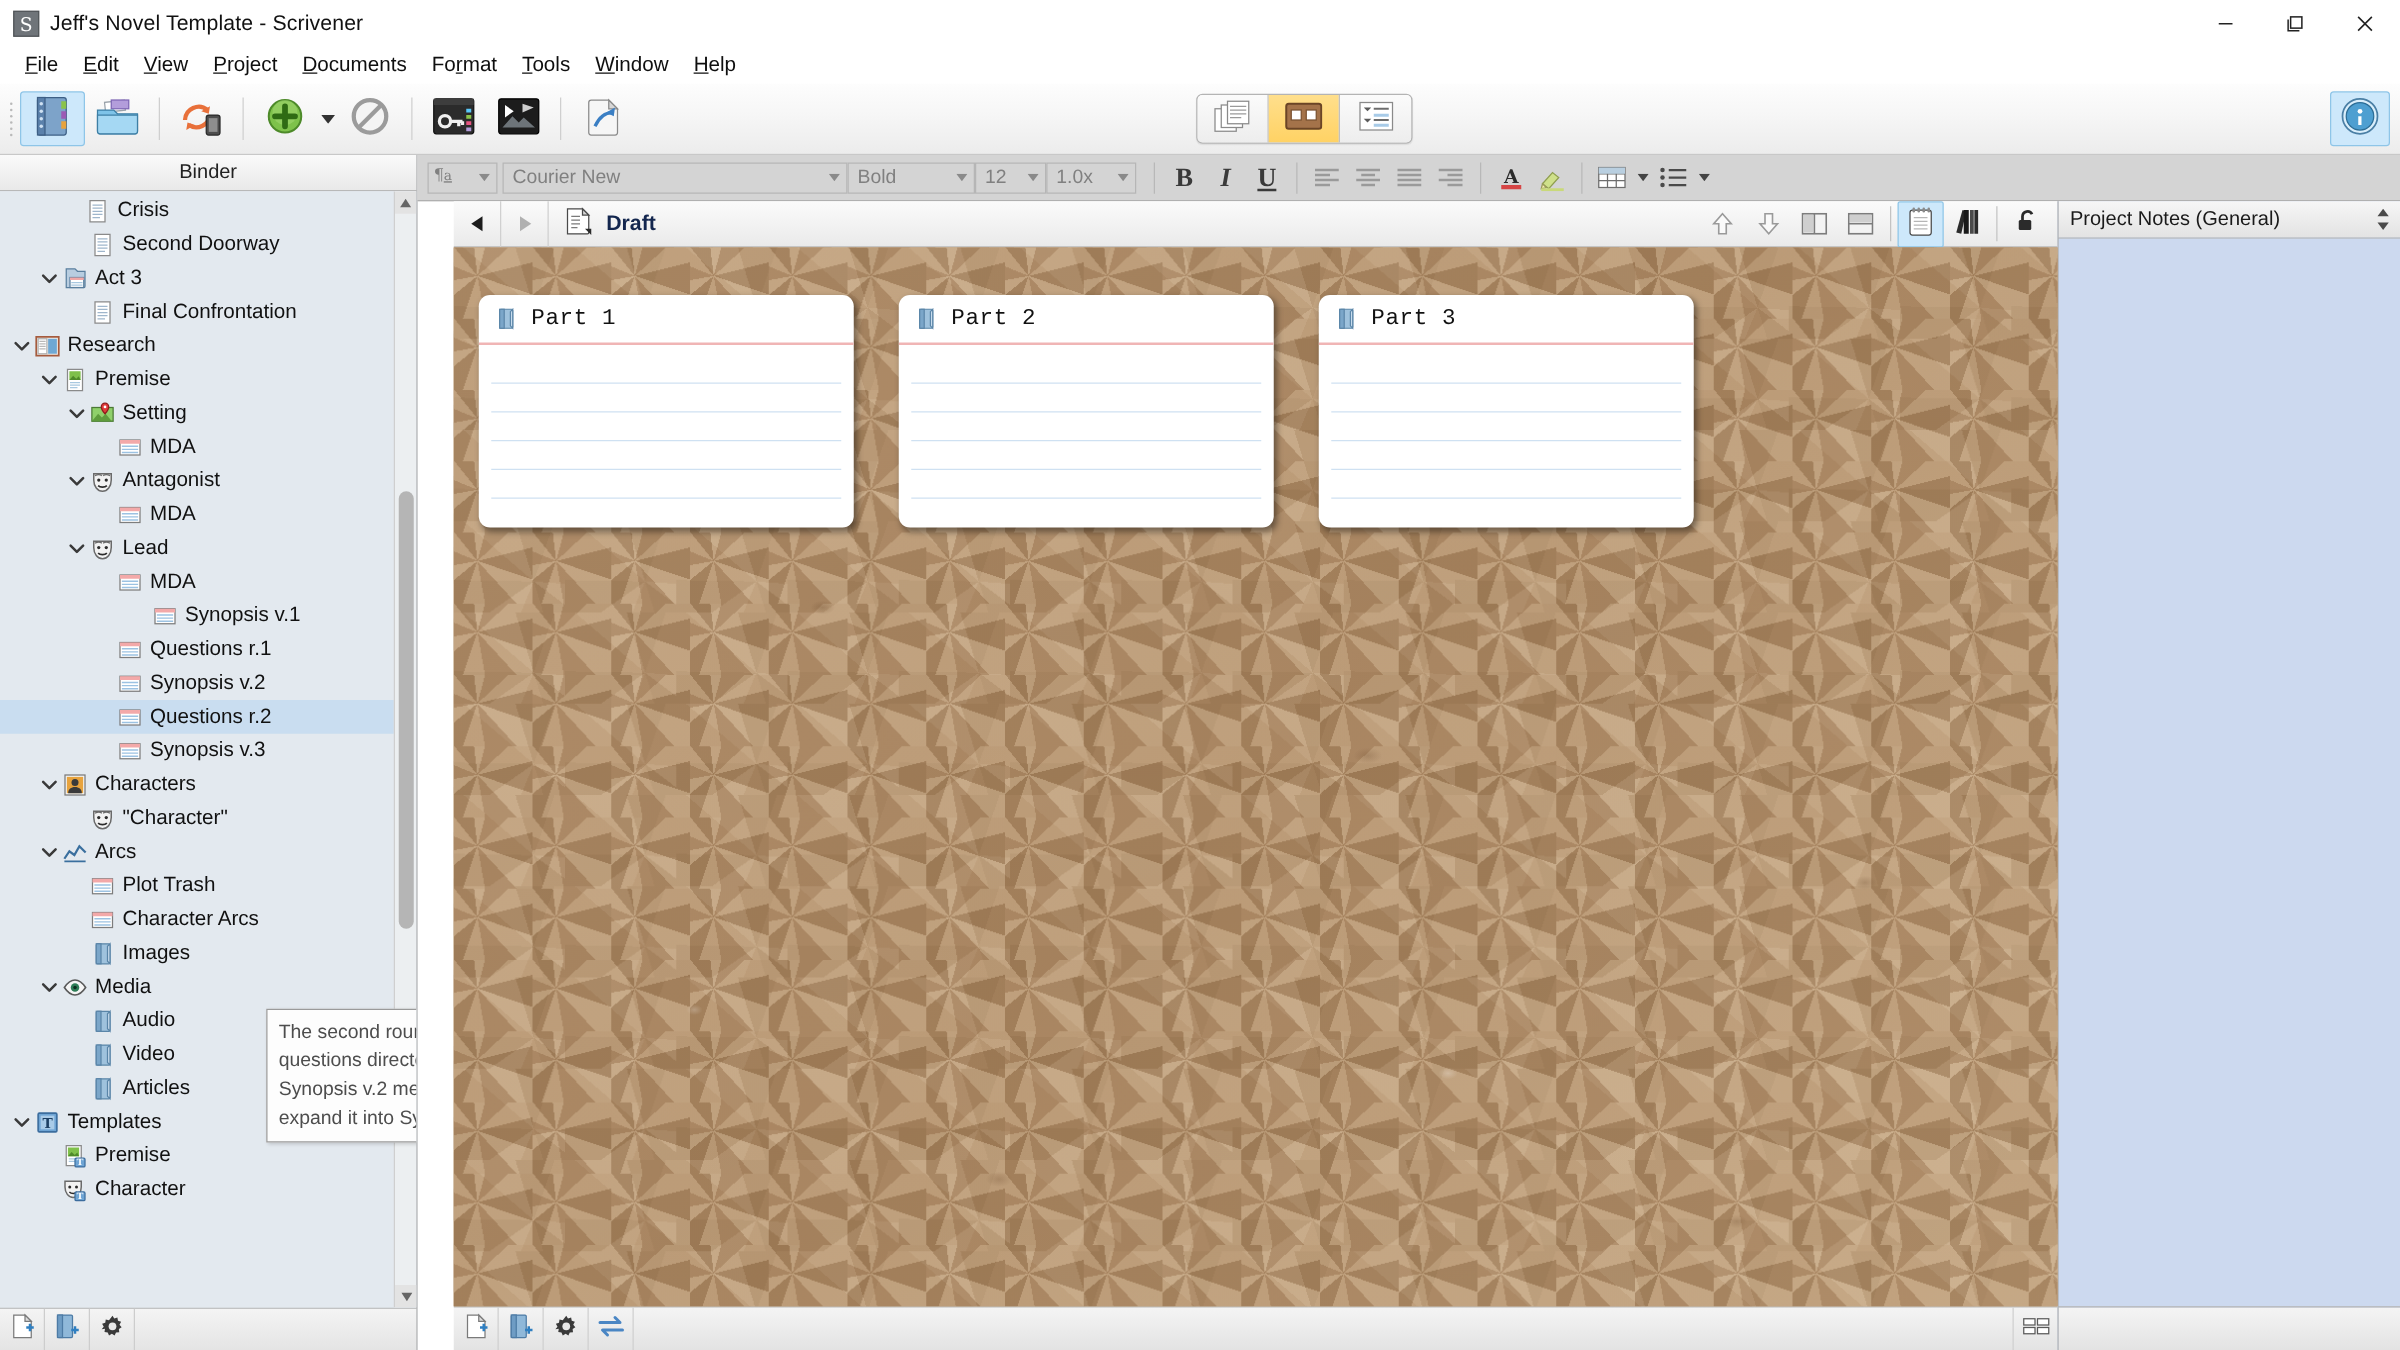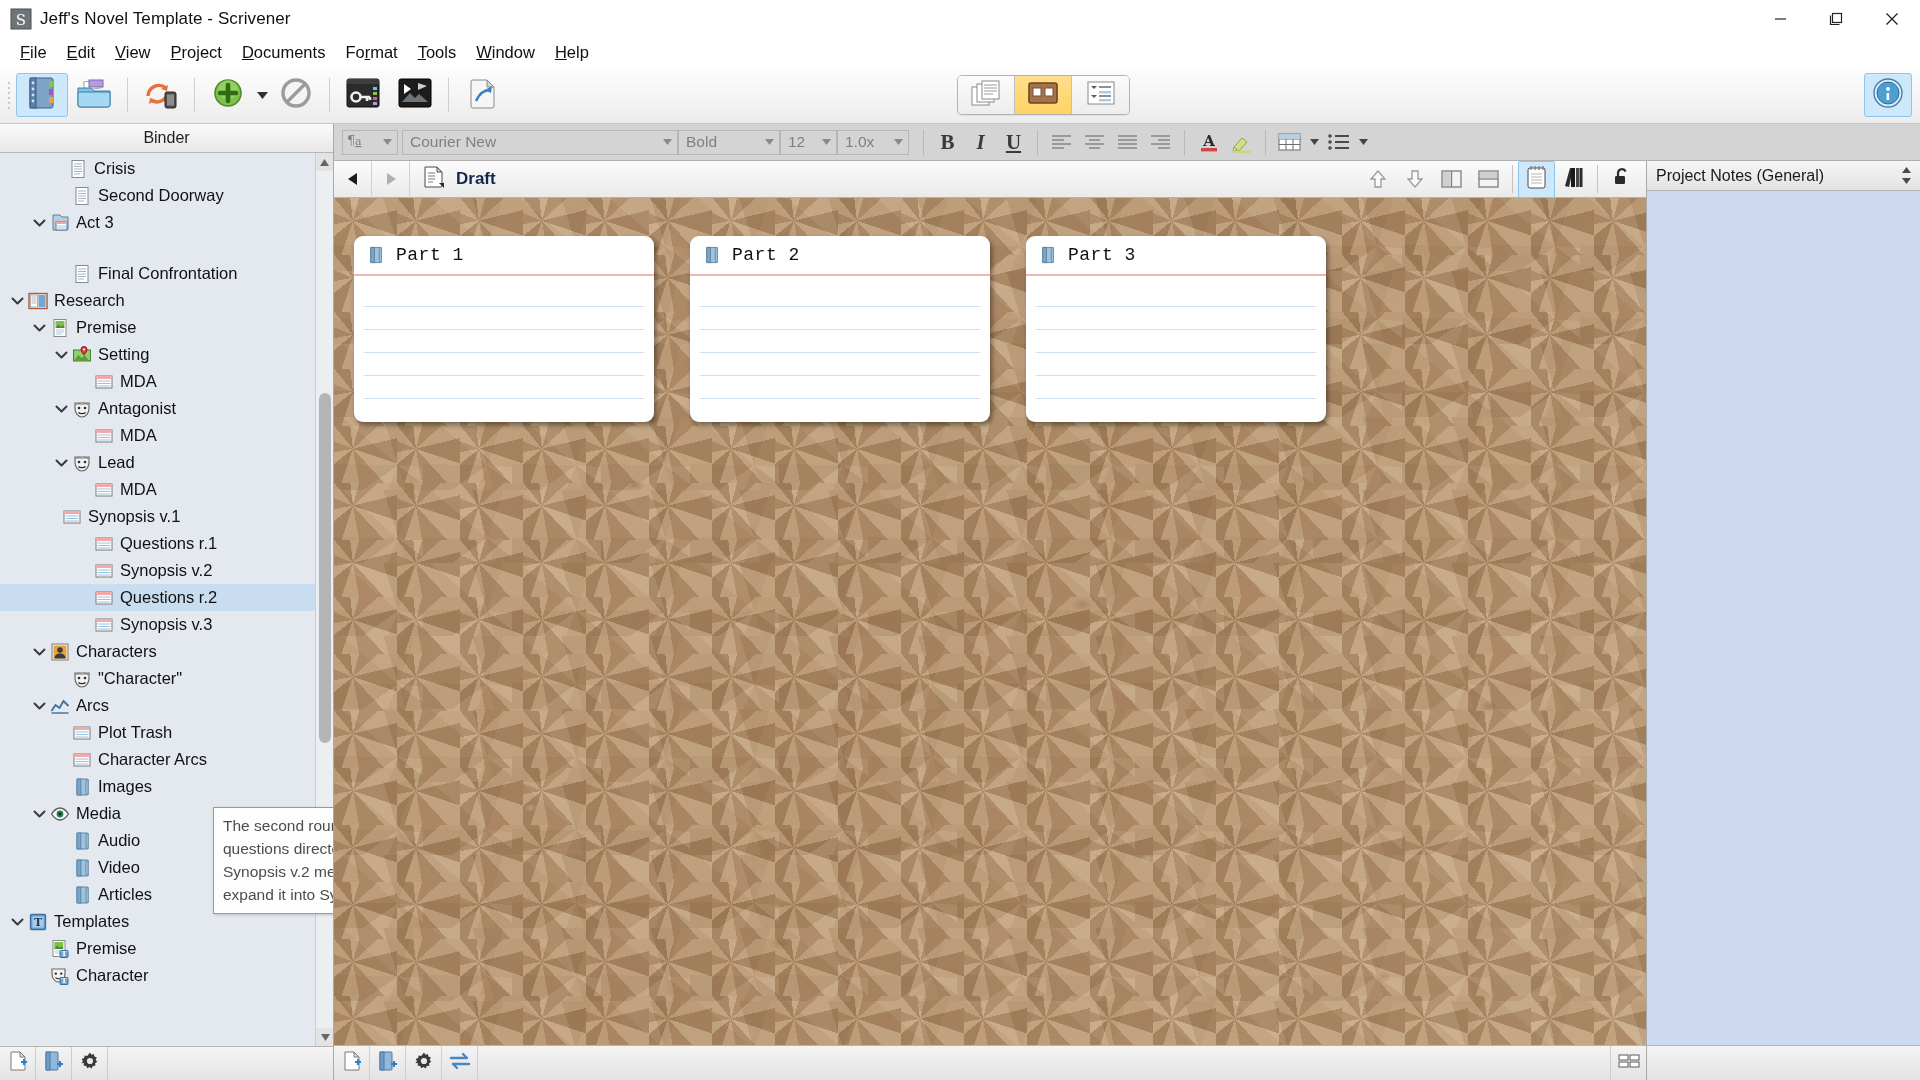--- a/index.html
+++ b/index.html
@@ -75,21 +75,21 @@
 
   
   .editor { flex:1; display:flex; flex-direction:column; min-width:0; }
   .fmtbar { height:37px; flex:0 0 37px; display:flex; align-items:center; background:#d4d4d4; border-bottom:1px solid #b0b0b0; padding-left:8px; }
   .combo { height:25px; background:#d4d4d4; border:1px solid #b6b6b6; display:flex; align-items:center; font-size:15.5px; color:#808080; padding-left:7px; }
   .combo .cv { flex:1; }
   .combo .cc { width:20px; display:flex; align-items:center; justify-content:center; }
   .fmt-sep { width:1px; height:25px; background:#b8b8b8; margin:0 7px; }
   .fbtn2 { width:33px; height:28px; display:flex; align-items:center; justify-content:center; }
 
-  .ed-main { flex:1; display:flex; min-height:0; }
+  .ed-main { flex:1; display:flex; min-height:0;padding-left:29px; }
   .ed-pane { flex:1; display:flex; flex-direction:column; min-width:0; }
   .ed-nav { height:37px; flex:0 0 37px; display:flex; align-items:center;
     background:linear-gradient(to bottom,#fbfbfb,#eaeaea); border-bottom:1px solid #b4b4b4; }
   .navbtn { width:38px; height:37px; display:flex; align-items:center; justify-content:center; border-right:1px solid #d0d0d0; }
   .ed-title { display:flex; align-items:center; padding-left:12px; font-size:17px; font-weight:bold; color:#13264e; }
   .ed-right { margin-left:auto; display:flex; align-items:center; height:37px; }
   .ibtn { width:37px; height:37px; display:flex; align-items:center; justify-content:center; }
   .ibtn.act { background:#cde8fb; border:1px solid #8ec5e8; border-radius:2px; }
   .vsep { width:1px; height:28px; background:#c3c3c3; margin:0 5px; }
 
@@ -393,21 +393,21 @@
                   <path d="M3 2h7l2 2h6v12a1 1 0 0 1-1 1H3z" fill="#b8cde0" stroke="#5a7f9e"></path>
                   <rect x="6" y="9" width="11" height="8" fill="#fff" stroke="#5a7f9e"></rect>
                   <rect x="6" y="9" width="11" height="2" fill="#f0a8a8"></rect>
                   <g stroke="#a8c8e0">
                     <path d="M7 13h9M7 15h9"></path>
                   </g>
                 </svg>
               </span>
               <span>Act 3</span>
             </div>
-            <div class="row" style="padding-left: 50px; margin-top: 24px;">
+            <div class="row" style="padding-left: 50px;">
               <span class="tw"></span>
               <span class="ic">
                 <svg width="20" height="20" viewBox="0 0 20 20">
                   <rect x="4" y="1.5" width="12" height="17" fill="#fff" stroke="#8a8a8a"></rect>
                   <g stroke="#9fb6cc" stroke-width="1">
                     <path d="M6 5h8M6 7.5h8M6 10h8M6 12.5h8M6 15h6"></path>
                   </g>
                 </svg>
               </span>
               <span>Final Confrontation</span>
@@ -530,21 +530,21 @@
                 <svg width="20" height="20" viewBox="0 0 20 20">
                   <rect x="2" y="4" width="16" height="12" fill="#fff" stroke="#7d7d7d"></rect>
                   <rect x="2" y="4" width="16" height="3" fill="#f3a9a9"></rect>
                   <g stroke="#9cc2e2" stroke-width="1.1">
                     <path d="M3.5 9h13M3.5 11.5h13M3.5 14h13"></path>
                   </g>
                 </svg>
               </span>
               <span>MDA</span>
             </div>
-            <div class="row" style="padding-left: 40px;">
+            <div class="row" style="padding-left: 100px;">
               <span class="tw"></span>
               <span class="ic">
                 <svg width="20" height="20" viewBox="0 0 20 20">
                   <rect x="2" y="4" width="16" height="12" fill="#fff" stroke="#7d7d7d"></rect>
                   <rect x="2" y="4" width="16" height="3" fill="#f3a9a9"></rect>
                   <g stroke="#9cc2e2" stroke-width="1.1">
                     <path d="M3.5 9h13M3.5 11.5h13M3.5 14h13"></path>
                   </g>
                 </svg>
               </span>

